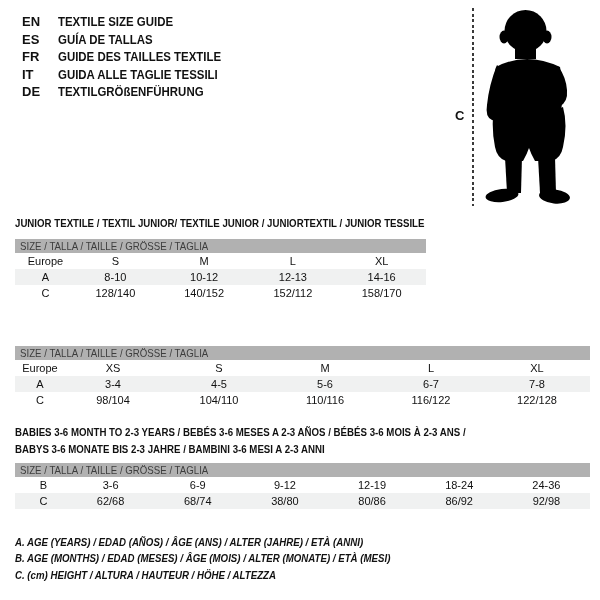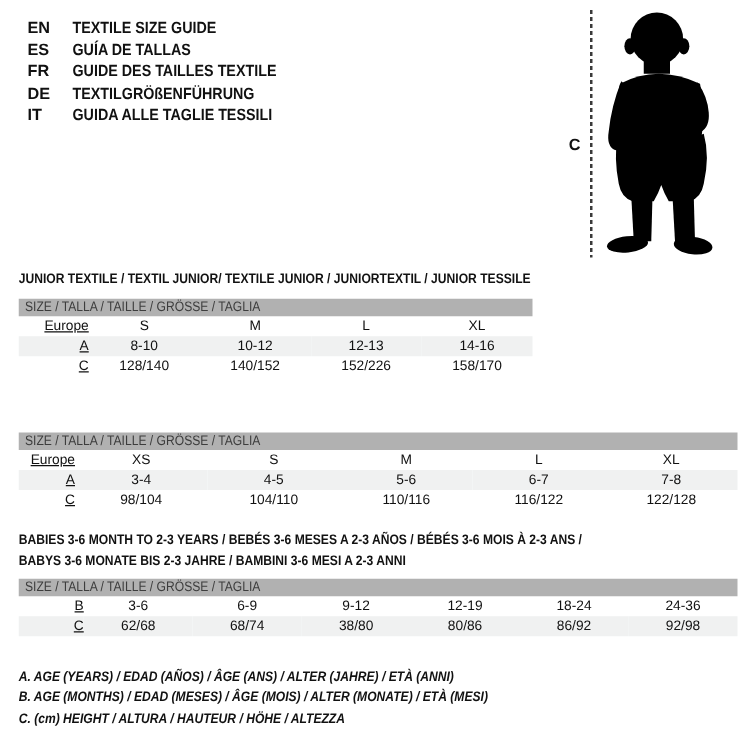--- a/index.html
+++ b/index.html
@@ -28,21 +28,21 @@
   .t2-title { top:319px; }
   .t3-title { top:424px; line-height:16.5px; }
   .sub { font-size:8px; vertical-align:-2px; }
 
   table.size-table { position:absolute; left:15px; border-collapse:collapse; table-layout:fixed; }
   .t1 { top:239px; width:411px; }
   .t2 { top:346px; width:575px; }
   .t3 { top:463px; width:575px; }
   .size-table td { font-size:11px; text-align:center; vertical-align:middle; height:16px; padding:0;margin-left:48px; }
   .size-table tr.bar-row td { background:#b1b1b1; color:#3d3d3d; text-align:left; height:14px; padding-left:5px; }
-  .size-table td.lbl { text-align:right; padding-left:5px;text-decoration:underline; }
+  .size-table td.lbl { text-align:center; padding-left:5px; }
   .size-table tr.shaded td { background:#f0f1f1; }
 
   
   .footnotes { position:absolute; left:15px; top:534px; }
   .foot-line { height:16.4px; line-height:16.4px; font-size:11px; font-weight:700;font-style:italic; }
 </style>
 </head>
 <body>
 
 <div class="page">
@@ -54,26 +54,26 @@
     </div>
     <div class="lang-row">
       <span class="lang-code">ES</span>
       <span class="cond">GUÍA DE TALLAS</span>
     </div>
     <div class="lang-row">
       <span class="lang-code">FR</span>
       <span class="cond">GUIDE DES TAILLES TEXTILE</span>
     </div>
     <div class="lang-row">
+      <span class="lang-code">IT</span>
+      <span class="cond">GUIDA ALLE TAGLIE TESSILI</span>
+    </div>
+    <div class="lang-row">
       <span class="lang-code">DE</span>
       <span class="cond">TEXTILGRÖßENFÜHRUNG</span>
-    </div>
-    <div class="lang-row">
-      <span class="lang-code">IT</span>
-      <span class="cond">GUIDA ALLE TAGLIE TESSILI</span>
     </div>
   </div>
 
   <div class="dash-line"></div>
   <div class="c-label">C</div>
   <svg class="baby" viewBox="0 0 95 200" aria-hidden="true">
     <ellipse cx="43.5" cy="26" rx="21" ry="21"></ellipse>
     <ellipse cx="22" cy="32" rx="4.5" ry="6.5"></ellipse>
     <ellipse cx="65" cy="32" rx="4.5" ry="6.5"></ellipse>
     <rect x="33" y="38" width="21" height="16"></rect>
@@ -111,21 +111,21 @@
         <td class="lbl">A</td>
         <td>8-10</td>
         <td>10-12</td>
         <td>12-13</td>
         <td>14-16</td>
       </tr>
       <tr>
         <td class="lbl">C</td>
         <td>128/140</td>
         <td>140/152</td>
-        <td>152/226</td>
+        <td>152/112</td>
         <td>158/170</td>
       </tr>
     </tbody>
   </table>
 
   <table class="size-table t2">
     <colgroup>
         <col style="width:45px">
         <col>
         <col>

